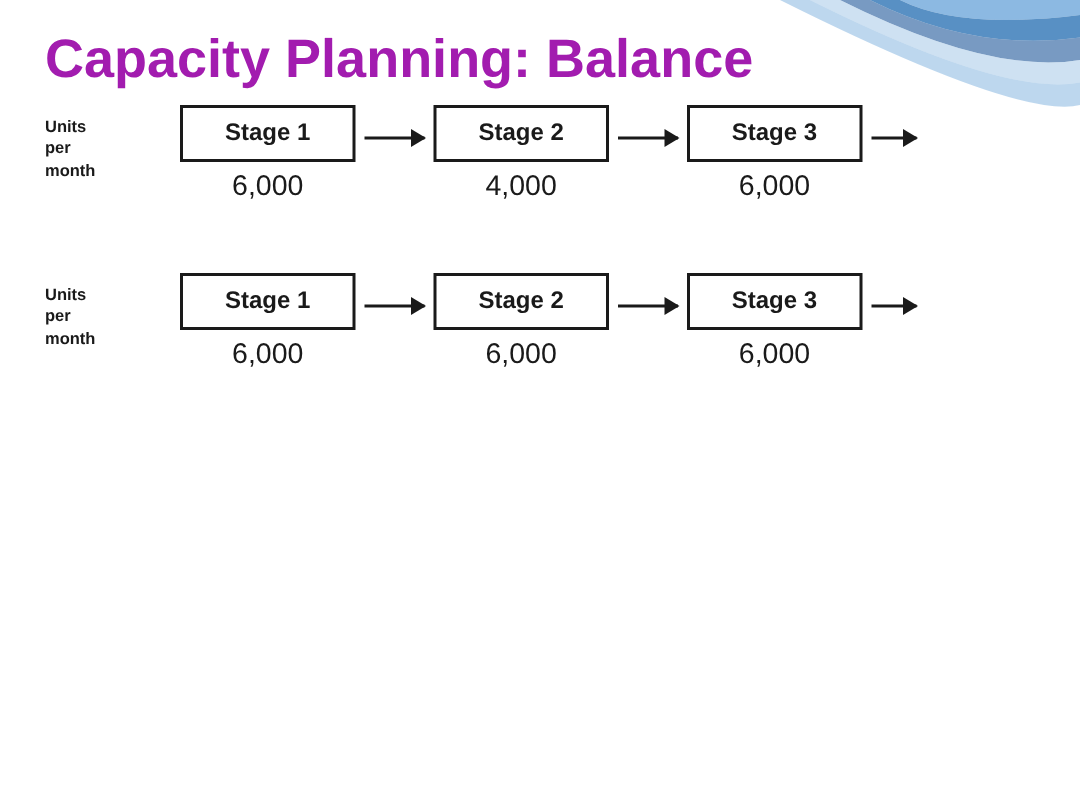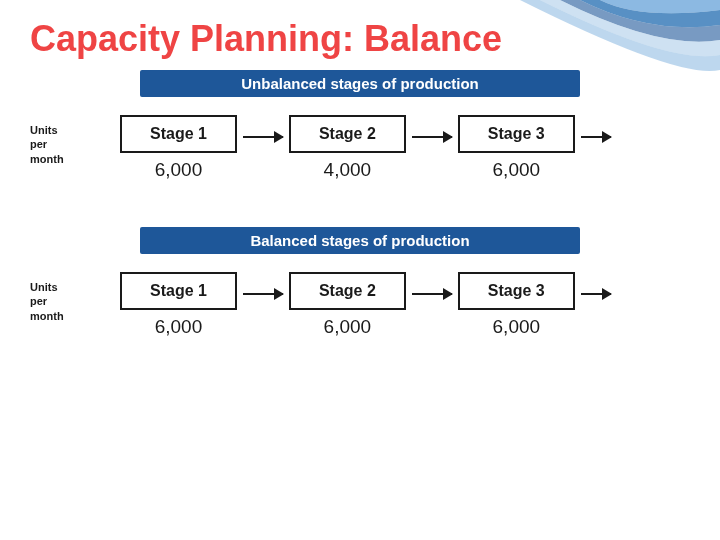--- a/index.html
+++ b/index.html
@@ -9,21 +9,21 @@
       height: 540px;
       background: #ffffff;
       font-family: Arial, sans-serif;
       overflow: hidden;
       position: relative;
     }
 
     .page-title {
       font-size: 36px;
       font-weight: bold;
-      color: #ef4444;
+      color: #a21caf;
       padding: 18px 30px 10px 30px;
       position: relative;
       z-index: 1;
     }
 
     .section-banner {
       background: #1e5799;
       color: #ffffff;
       font-size: 15px;
       font-weight: bold;
@@ -148,21 +148,20 @@
   <path d="M80,0 Q120,20 200,10 L200,0 Z" fill="#5b9bd5" opacity="0.7"></path>
   <path d="M60,0 Q130,35 200,25 L200,10 Q120,20 80,0 Z" fill="#2e74b5" opacity="0.8"></path>
   <path d="M40,0 Q140,50 200,40 L200,25 Q130,35 60,0 Z" fill="#1e5799" opacity="0.6"></path>
   <path d="M20,0 Q150,65 200,55 L200,40 Q140,50 40,0 Z" fill="#9dc3e6" opacity="0.5"></path>
   <path d="M0,0 Q160,80 200,70 L200,55 Q150,65 20,0 Z" fill="#5b9bd5" opacity="0.4"></path>
 </svg>
 
 <div class="page-title">Capacity Planning: Balance</div>
 
 <div class="section-container">
-  <div class="section-banner">Unbalanced stages of production</div>
 
   <div style="position: relative; height: 90px;">
 
     <div class="units-label">
       <span>Units</span><br>
       <span>per</span><br>
       <span>month</span>
     </div>
 
     <div class="stages-container">
@@ -190,21 +189,20 @@
       </div>
 
       <div class="arrow-end">
         <div class="arrow-end-line"></div>
       </div>
     </div>
   </div>
 </div>
 
 <div class="section-container">
-  <div class="section-banner">Balanced stages of production</div>
 
   <div style="position: relative; height: 90px;">
 
     <div class="units-label">
       <span>Units</span><br>
       <span>per</span><br>
       <span>month</span>
     </div>
 
     <div class="stages-container">

